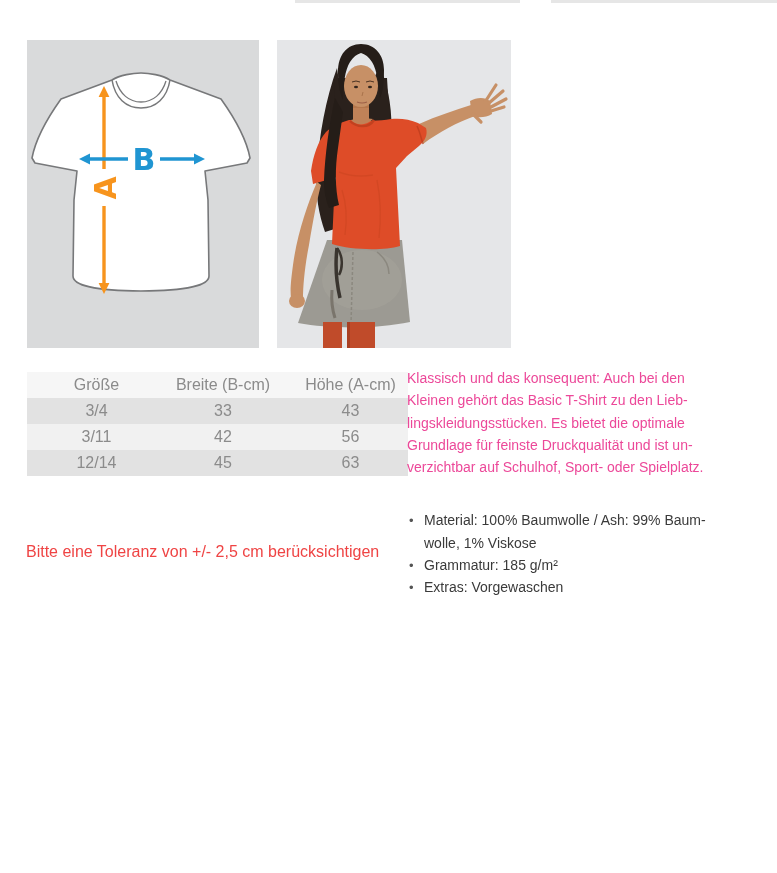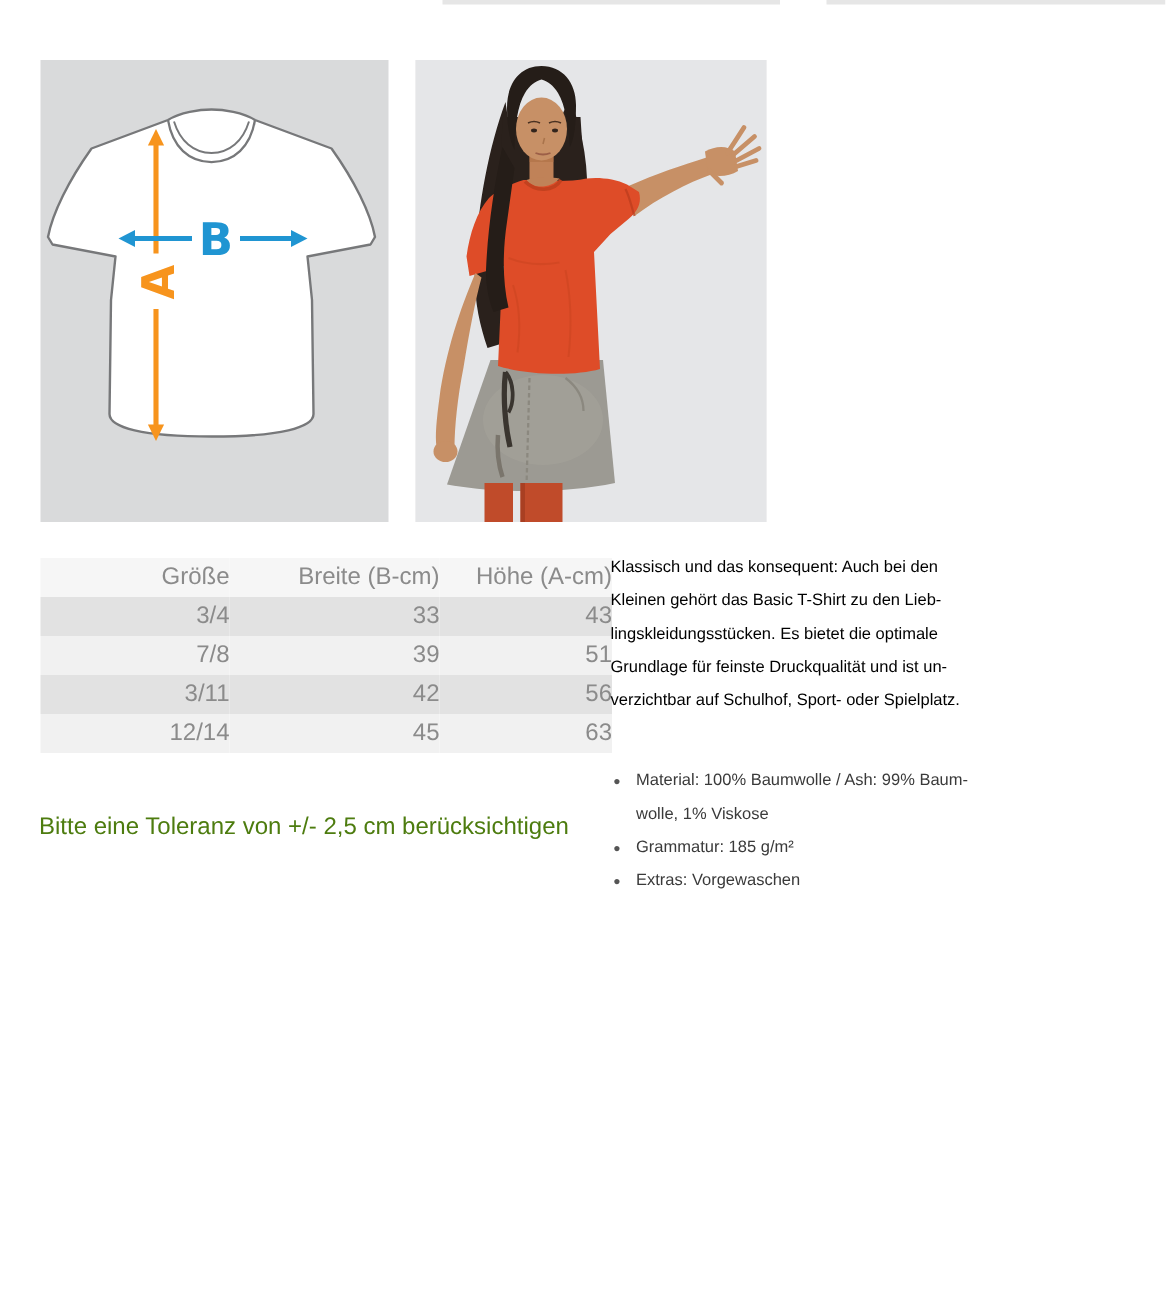--- a/index.html
+++ b/index.html
@@ -27,55 +27,55 @@
   .size-table-wrap { position: absolute; left: 27px; top: 372px; width: 368px; }
   table.size-table {
     border-collapse: collapse;
     width: 368px;
     font-size: 16px;
     color: #8b8b8b;
     table-layout: fixed;
   }
   table.size-table th, table.size-table td {
     font-weight: normal;
-    text-align: right;
+    text-align: center;
     height: 26px;
     padding: 0;
     vertical-align: middle;
   }
   table.size-table th:first-child, table.size-table td:first-child { width: 113px; padding-left: 13px; }
   table.size-table th:nth-child(2), table.size-table td:nth-child(2) { width: 140px; }
   table.size-table th:nth-child(3), table.size-table td:nth-child(3) { width: 115px; }
   table.size-table thead th { background: #f6f6f6; }
   table.size-table tbody tr:nth-of-type(odd) { background: #e2e2e2; }
   table.size-table tbody tr:nth-of-type(even) { background: #f1f1f1; }
 
   .tolerance-note {
     position: absolute; left: 26px; top: 543px;
-    font-size: 16px; color: #4d7c0f;
+    font-size: 16px; color: #ef4444;
   }
 
   
   .description { position: absolute; left: 407px; top: 367px; width: 350px; }
   .description p {
     margin: 0;
-    font-size: 11px;
+    font-size: 14px;
     line-height: 22.3px;
-    color: #000000;
+    color: #ec4899;
     white-space: pre-line;
   }
   ul.bullets {
     list-style: none;
     margin: 31px 0 0 0;
     padding: 0;
   }
   ul.bullets li {
     position: relative;
     padding-left: 17px;
-    font-size: 11px;
+    font-size: 14px;
     line-height: 22.3px;
     color: #3a3a3a;
     white-space: pre-line;
   }
   ul.bullets li::before {
     content: "\2022";
     position: absolute;
     left: 2px; top: 1px;
     font-size: 13px;
     color: #555555;
@@ -206,25 +206,20 @@
     </thead>
     <tbody>
 
         <tr>
           <td>3/4</td>
           <td>33</td>
           <td>43</td>
         </tr>
 
 
-        <tr>
-          <td>7/8</td>
-          <td>39</td>
-          <td>51</td>
-        </tr>
 
         <tr>
           <td>3/11</td>
           <td>42</td>
           <td>56</td>
         </tr>
 
         <tr>
           <td>12/14</td>
           <td>45</td>

